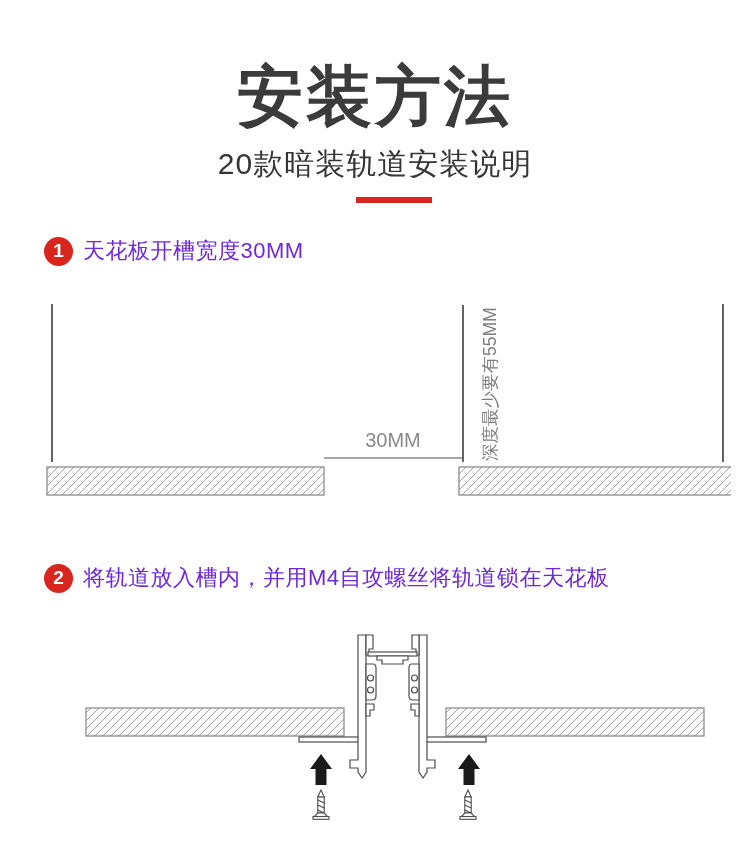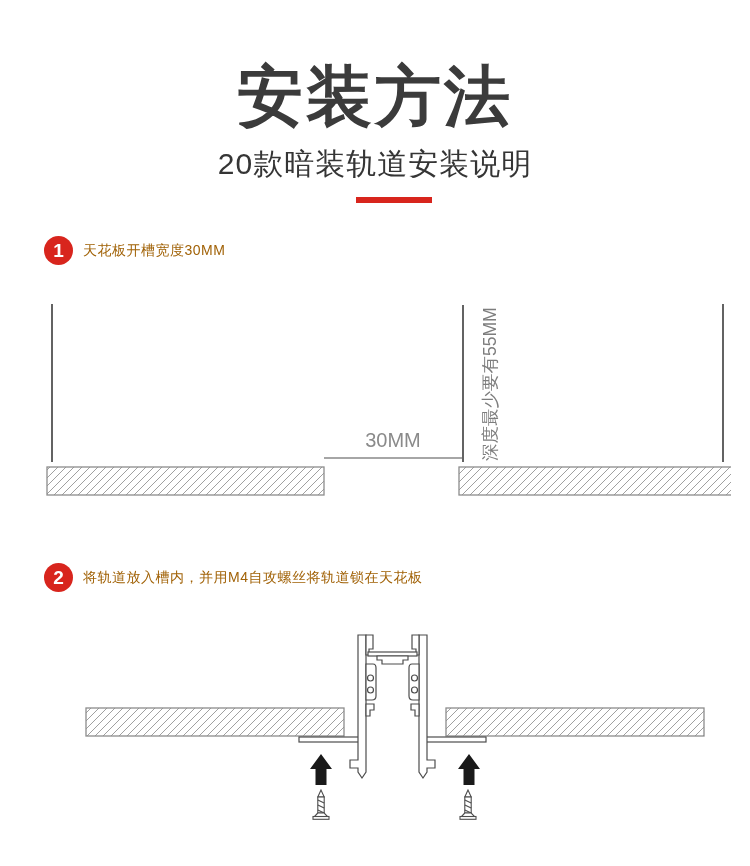--- a/index.html
+++ b/index.html
@@ -52,22 +52,22 @@
     border-radius: 50%;
     color: #ffffff;
     font-size: 19px;
     font-weight: bold;
     display: flex;
     align-items: center;
     justify-content: center;
     flex: 0 0 auto;
   }
   .step-text {
-    font-size: 14px;
-    color: #a16207;
+    font-size: 22px;
+    color: #6d28d9;
     letter-spacing: 0.5px;
     white-space: nowrap;
   }
   .diagram-1 { position: absolute; top: 290px; left: 0; }
   .diagram-2 { position: absolute; top: 620px; left: 0; }
   svg text { font-family: "Liberation Sans", sans-serif; }
 </style>
 </head>
 <body>
 

